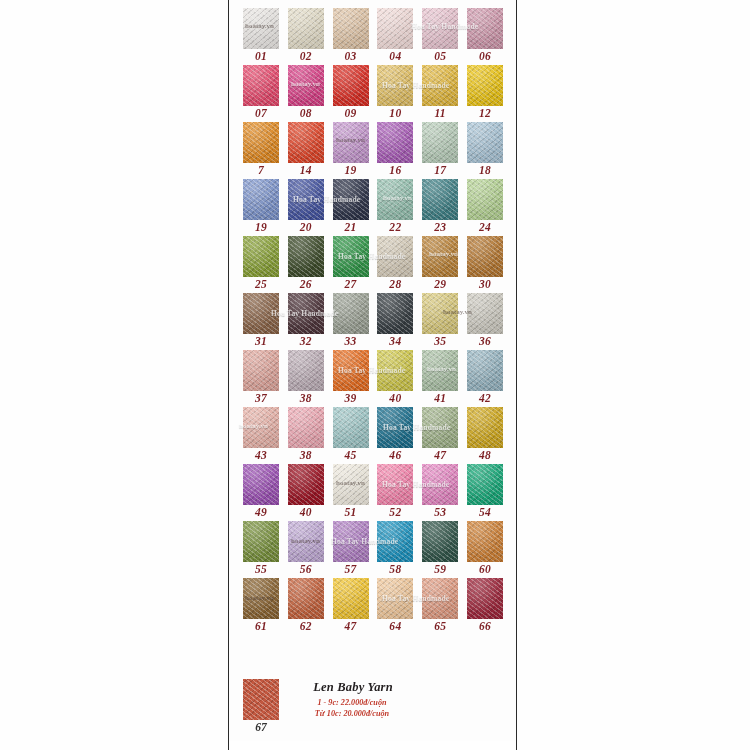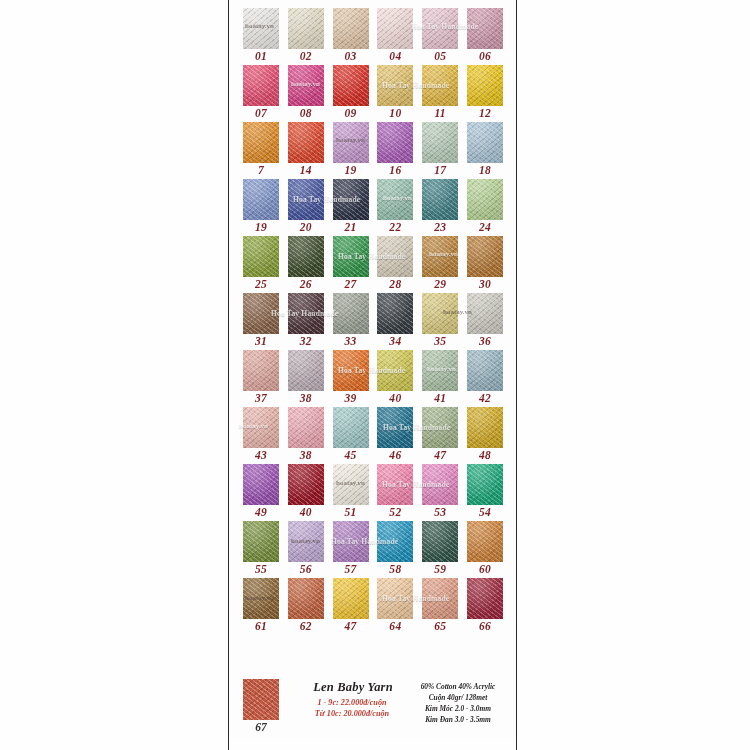--- a/index.html
+++ b/index.html
@@ -431,22 +431,16 @@
 
     <div id="footer">
       <div class="fswatch" style="background: rgb(193, 87, 63);"></div>
       <div class="flabel">67</div>
 
       <div class="brand">Len Baby Yarn</div>
 
       <div class="price p1">1 - 9c: 22.000đ/cuộn</div>
       <div class="price p2">Từ 10c: 20.000đ/cuộn</div>
 
-      <div class="specs">
-        <div>60% Cotton 40% Acrylic</div>
-        <div>Cuộn 40gr/ 128met</div>
-        <div>Kim Móc 2.0 - 3.0mm</div>
-        <div>Kim Đan 3.0 - 3.5mm</div>
-      </div>
     </div>
 
   </div>
 </div>
 
 </body></html>

